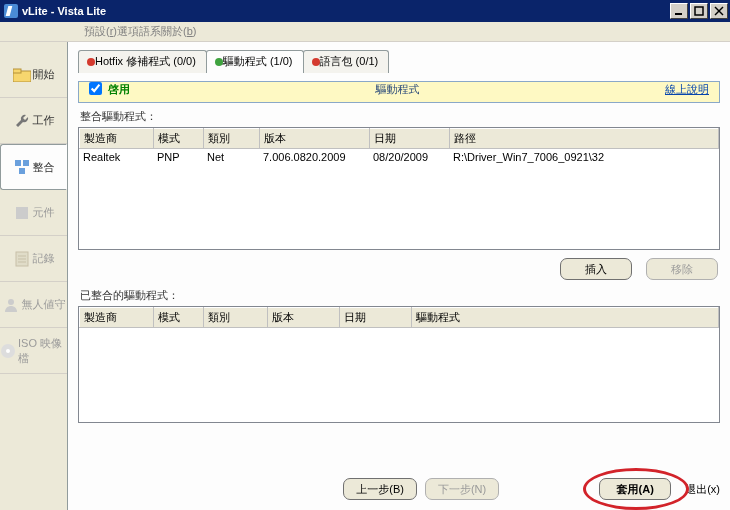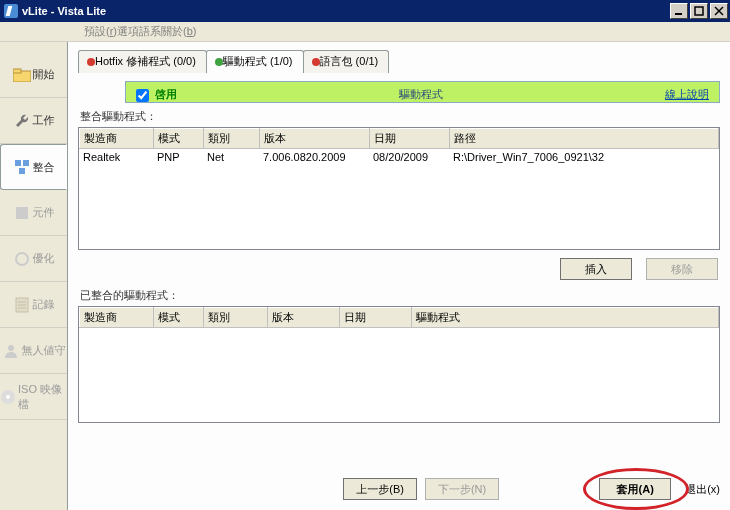--- a/index.html
+++ b/index.html
@@ -34,39 +34,39 @@
 
 
 .toptabs { display: flex; gap: 0; margin-bottom: 8px; }
 .toptab { background: #f4f3ee; border: 1px solid #919b9c; border-bottom: none; border-radius: 3px 3px 0 0; padding: 3px 10px 4px 8px; display: flex; align-items: center; margin-right: -1px; position: relative; }
 .toptab.active { background: #fdfdfd; z-index: 2; }
 .dot { width: 8px; height: 8px; border-radius: 50%; }
 .dot.red { background: #d43a2f; }
 .dot.green { background: #3fa33f; }
 
 
-.bluebar { background: #bef264; height: 22px; display: flex; align-items: flex-end; padding: 0 10px; border: 1px solid #8aa8c8; margin-left: 47px; }
+.bluebar { background: #fef9c3; height: 22px; display: flex; align-items: flex-start; padding: 0 10px; border: 1px solid #8aa8c8; }
 .bluebar .chk { margin-right: 6px; }
 .bluebar .enable { color: #008000; font-weight: bold; flex: 0 0 auto; }
 .bluebar .center { flex: 1; text-align: center; color: #2a4a7a; }
 .bluebar .help { color: #0645ad; text-decoration: underline; cursor: pointer; }
 
 .sectionlabel { color: #333; padding: 6px 2px 3px 2px; }
 
 
 .tablewrap { border: 1px solid #828790; background: #fff; }
 .dtable { width: 100%; border-collapse: collapse; table-layout: fixed; }
 .dtable th { background: #ece9d8; border: 1px solid #c0c0c0; border-top: 1px solid #fff; border-left: 1px solid #fff; text-align: left; padding: 2px 4px; font-weight: normal; height: 18px; }
 .dtable td { padding: 1px 4px; height: 16px; overflow: hidden; white-space: nowrap; text-overflow: ellipsis; }
 .tablebody1 { height: 100px; overflow: auto; }
 .tablebody2 { height: 94px; overflow: auto; }
 
 
 .btnrow { display: flex; justify-content: flex-end; gap: 14px; padding: 8px 2px 2px 2px; }
-.btn { min-width: 72px; height: 22px; background: #ece9d8; border: 1px solid #707070; border-radius: 0; padding: 0 12px; cursor: pointer; }
+.btn { min-width: 72px; height: 22px; background: #ece9d8; border: 1px solid #707070; border-radius: 7px; padding: 0 12px; cursor: pointer; }
 .btn:disabled, .btn.disabled { color: #9a9a9a; border-color: #b0b0b0; cursor: default; }
 
 
 .highlight-ellipse { position: absolute; border: 3px solid #d2232a; border-radius: 50%; pointer-events: none; }
 .ellipse-wrap { position: relative; display: inline-block; }
 
 </style>
 </head>
 <body>
 
@@ -130,28 +130,20 @@
         </div>
       <span>整合</span>
     </div>
     <div class="sidetab">
       <div class="ticon">
           <svg width="16" height="16" viewBox="0 0 16 16">
             <rect x="2" y="2" width="12" height="12" fill="#ccc"></rect>
           </svg>
         </div>
       <span>元件</span>
-    </div>
-    <div class="sidetab">
-      <div class="ticon">
-          <svg width="16" height="16" viewBox="0 0 16 16">
-            <circle cx="8" cy="8" r="6" fill="none" stroke="#ccc" stroke-width="2"></circle>
-          </svg>
-        </div>
-      <span>優化</span>
     </div>
     <div class="sidetab">
       <div class="ticon">
           <svg width="14" height="16" viewBox="0 0 14 16">
             <rect x="1" y="1" width="12" height="14" fill="#e0dcc8" stroke="#c7c0a8"></rect>
             <line x1="3" y1="5" x2="11" y2="5" stroke="#c7c0a8"></line>
             <line x1="3" y1="8" x2="11" y2="8" stroke="#c7c0a8"></line>
             <line x1="3" y1="11" x2="11" y2="11" stroke="#c7c0a8"></line>
           </svg>
         </div>

